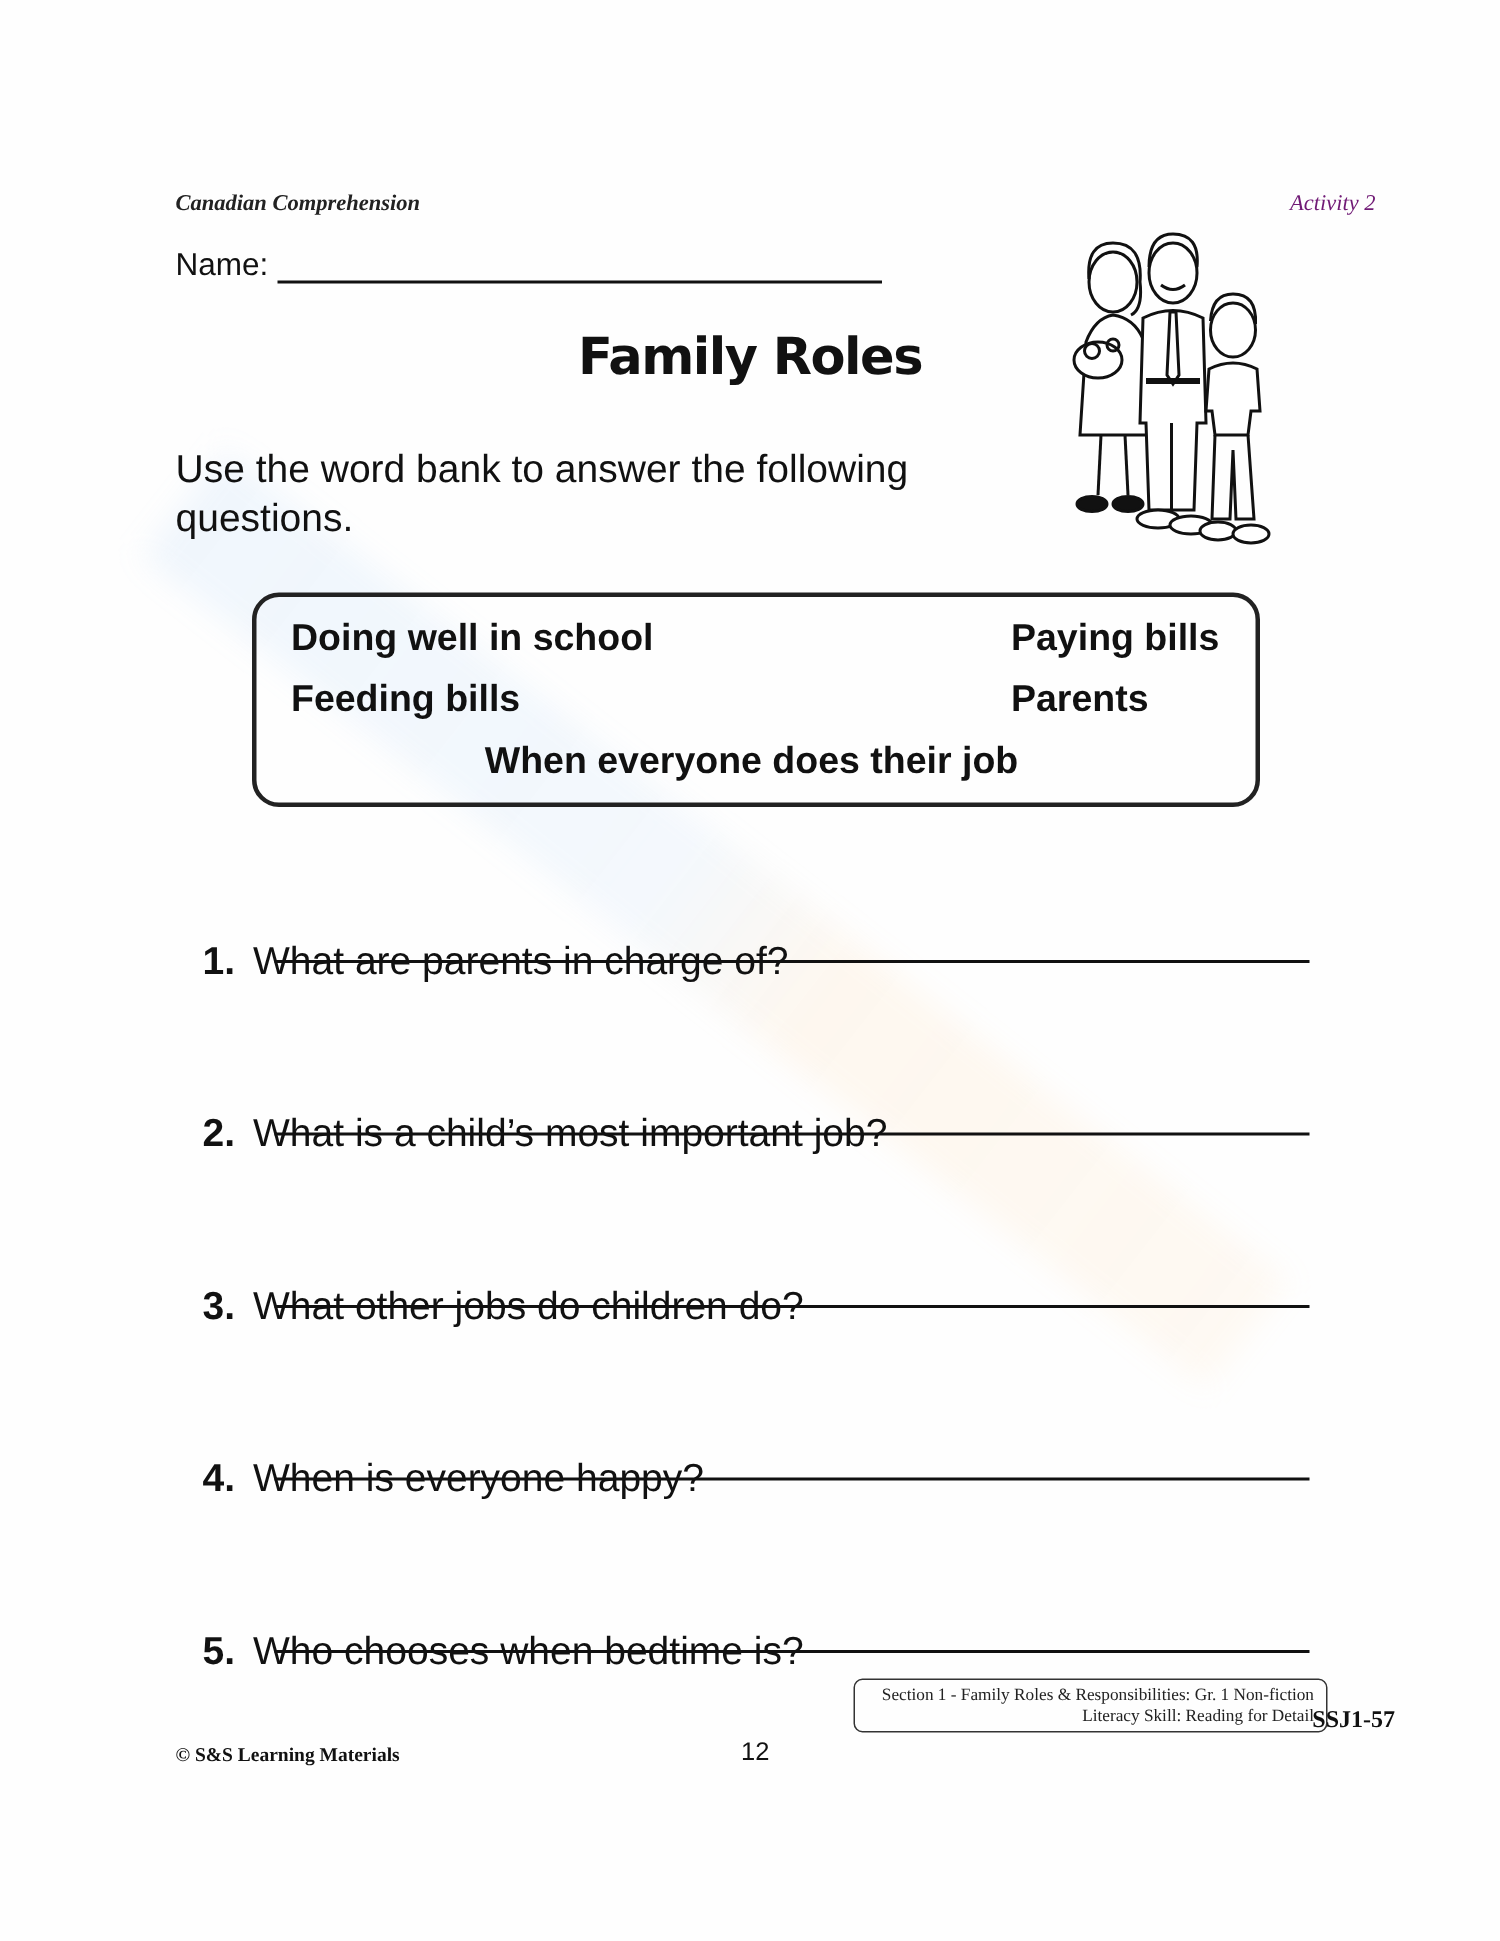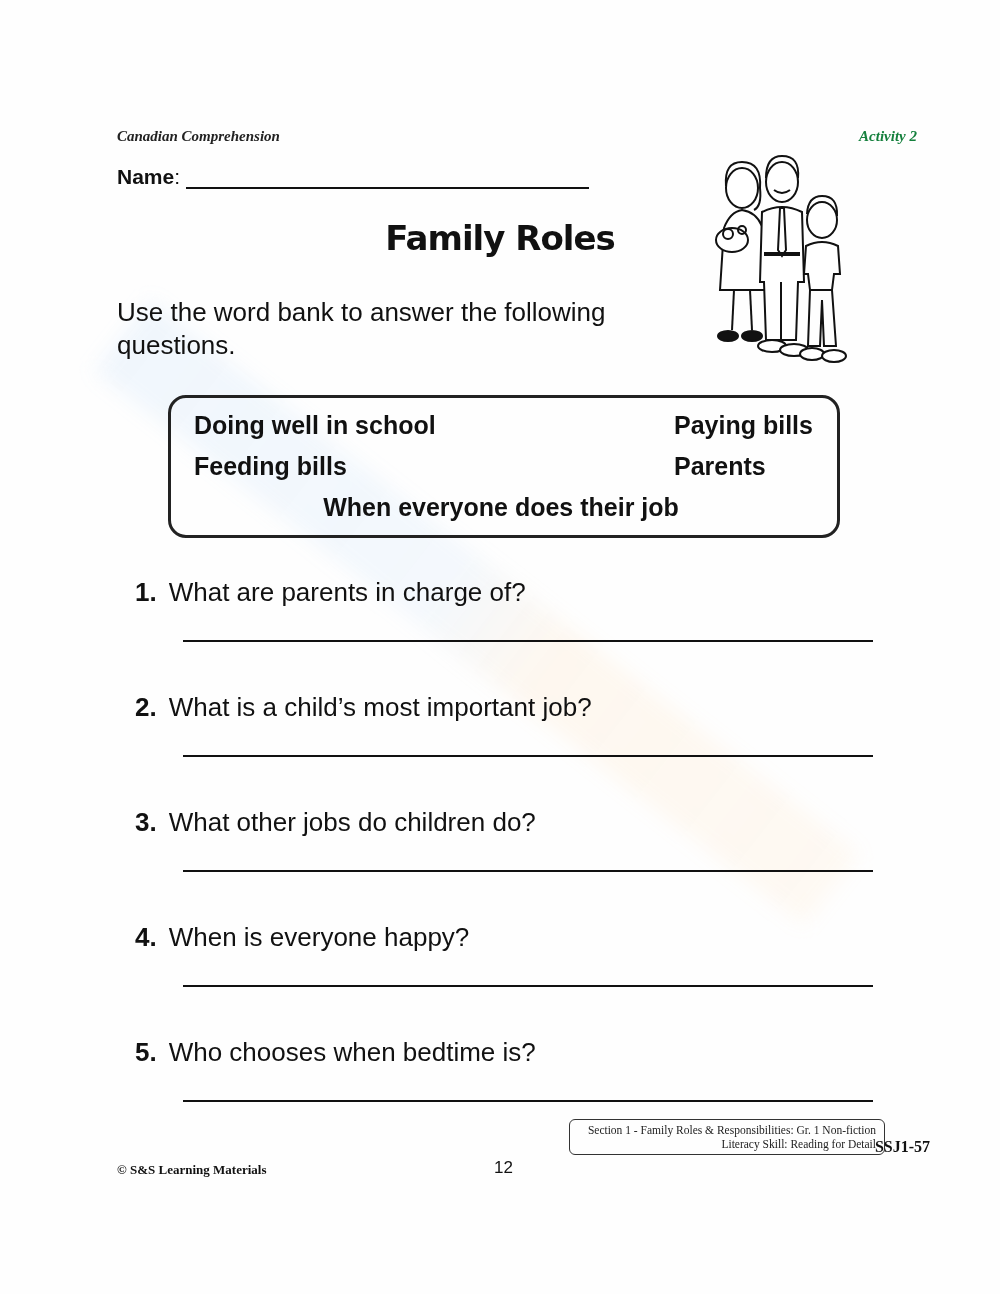--- a/index.html
+++ b/index.html
@@ -17,28 +17,28 @@
     filter: blur(10px);
     pointer-events: none;
   }
   .hdr-left {
     position: absolute; left: 117px; top: 128px;
     font-family: "Liberation Serif", serif; font-style: italic; font-weight: bold;
     font-size: 15px; color: #222;
   }
   .hdr-right {
     position: absolute; right: 123px; top: 128px;
-    font-family: "Liberation Serif", serif; font-style: italic; font-weight: bold;
-    font-size: 15px; color: #15803d;
+    font-family: "Liberation Serif", serif; font-style: italic; font-weight: normal;
+    font-size: 15px; color: #701a75;
   }
   .name-row {
     position: absolute; left: 117px; top: 165px; display: flex; align-items: flex-end;
     font-size: 21px;
   }
-  .name-label { font-weight: bold; }
+  .name-label { font-weight: normal; }
   .name-colon { font-weight: normal; margin-right: 6px; }
   .name-line { width: 403px; border-bottom: 2px solid #111; height: 22px; }
   .title {
     position: absolute; left: 0; width: 1000px; top: 218px; text-align: center;
     font-family: "DejaVu Sans", sans-serif; font-weight: bold; font-size: 34px;
     letter-spacing: -1px;
   }
   .family-illustration { position: absolute; left: 710px; top: 150px; width: 140px; height: 222px; }
   .instructions {
     position: absolute; left: 117px; top: 296px; width: 560px;
@@ -49,21 +49,21 @@
     border: 3px solid #222; border-radius: 18px; box-sizing: border-box;
     font-weight: bold; font-size: 25px;
   }
   .wb { position: absolute; white-space: nowrap; }
   .wb-0 { left: 23px; top: 13px; }
   .wb-1 { left: 503px; top: 13px; }
   .wb-2 { left: 23px; top: 54px; }
   .wb-3 { left: 503px; top: 54px; }
   .wb-4 { left: 0; width: 660px; text-align: center; top: 95px; }
   .question { position: absolute; left: 135px; width: 740px; }
-  .q-text { font-size: 26px; white-space: nowrap; }
+  .q-text { font-size: 26px; white-space: nowrap; margin-top: 48px; }
   .q-num { font-weight: bold; margin-right: 12px; }
   .answer-line {
     position: absolute; left: 48px; width: 690px; top: 63px;
     border-bottom: 2px solid #111;
   }
   .info-box {
     position: absolute; left: 569px; top: 1119px; width: 316px; height: 36px;
     border: 1.5px solid #333; border-radius: 6px; box-sizing: border-box;
     font-family: "Liberation Serif", serif; font-size: 11.5px; text-align: right;
     padding: 3px 8px 0 0; line-height: 14px; color: #222;

